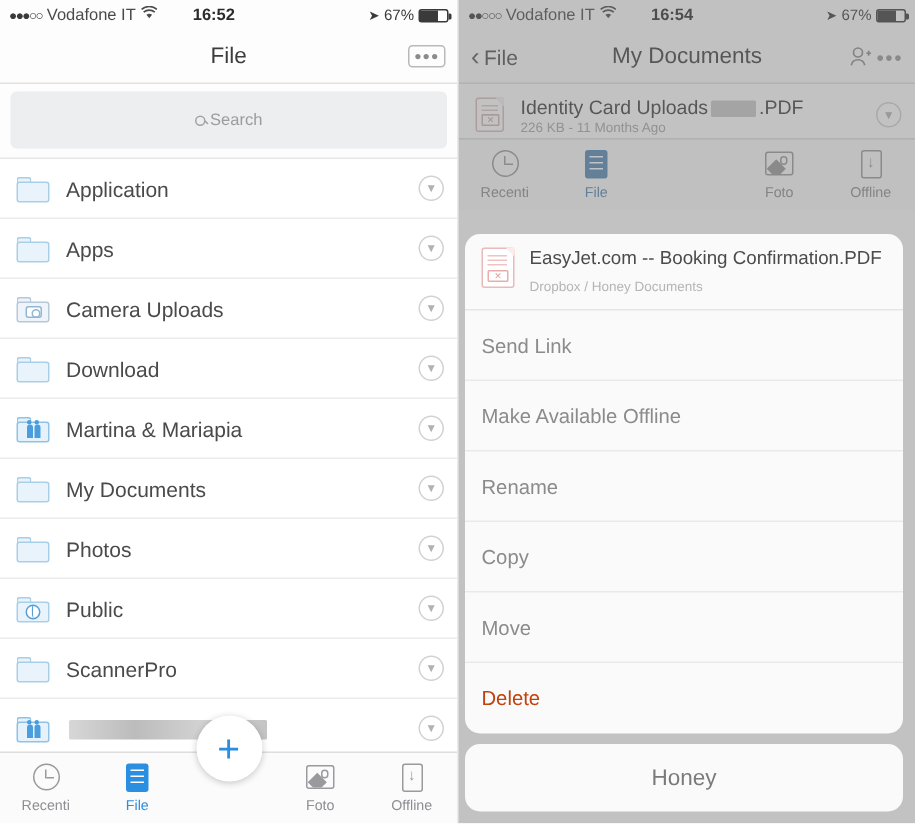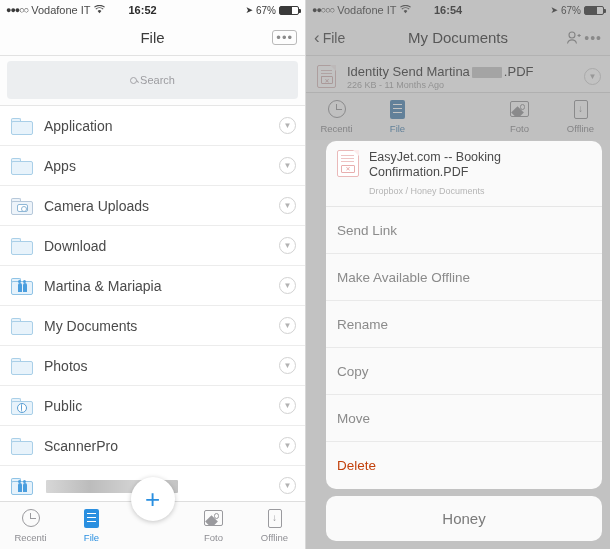--- a/index.html
+++ b/index.html
@@ -180,21 +180,21 @@
     display:flex; align-items:center; justify-content:center;
     font-size: 26px; color: #2a8fe0; line-height: 1; font-weight: 300;
     z-index: 6;
   }
 
   
   .dim {
     position:absolute; inset:0; background: rgba(120,120,120,0.45); z-index: 10;
   }
   .sheet-wrap {
-    position:absolute; left:20px; right:8px; bottom: 8px; z-index: 11;
+    position:absolute; left:4px; right:8px; bottom: 8px; z-index: 11;
     display:flex; flex-direction: column; gap: 7px;
   }
   .sheet {
     background: rgba(252,252,252,0.96); border-radius: 10px; overflow:hidden;
   }
   .sheet-head { padding: 9px 11px 10px; border-bottom: 1px solid #e6e6e6; display:flex; gap:10px; align-items:flex-start;}
   .sheet-head .ttl { font-size: 12.5px; color: #4b4b4b; line-height: 1.25; }
   .sheet-head .path { font-size: 9px; color: #b5b5b5; margin-top: 5px; }
   .sheet-item {
     height: 47px; display:flex; align-items:center; padding: 0 11px;
@@ -445,21 +445,21 @@
         <div class="row" style="height:42px">
           <div class="pdficon">
             <div class="lines">
                 <span></span>
                 <span></span>
                 <span></span>
               </div>
               <div class="xbox">✕</div>
           </div>
           <div class="col">
-            <div class="label file-title" style="padding-left:0"><span>Identity Send Martina</span><span class="redact" style="width:30px"></span><span>.PDF</span></div>
+            <div class="label file-title" style="padding-left:0"><span>Identity Card Uploads</span><span class="redact" style="width:30px"></span><span>.PDF</span></div>
             <div class="sub">226 KB - 11 Months Ago</div>
           </div>
           <div class="chev">▼</div>
         </div>
 
         <div class="row" style="height:42px">
           <div class="pdficon">
             <div class="lines">
                 <span></span>
                 <span></span>

